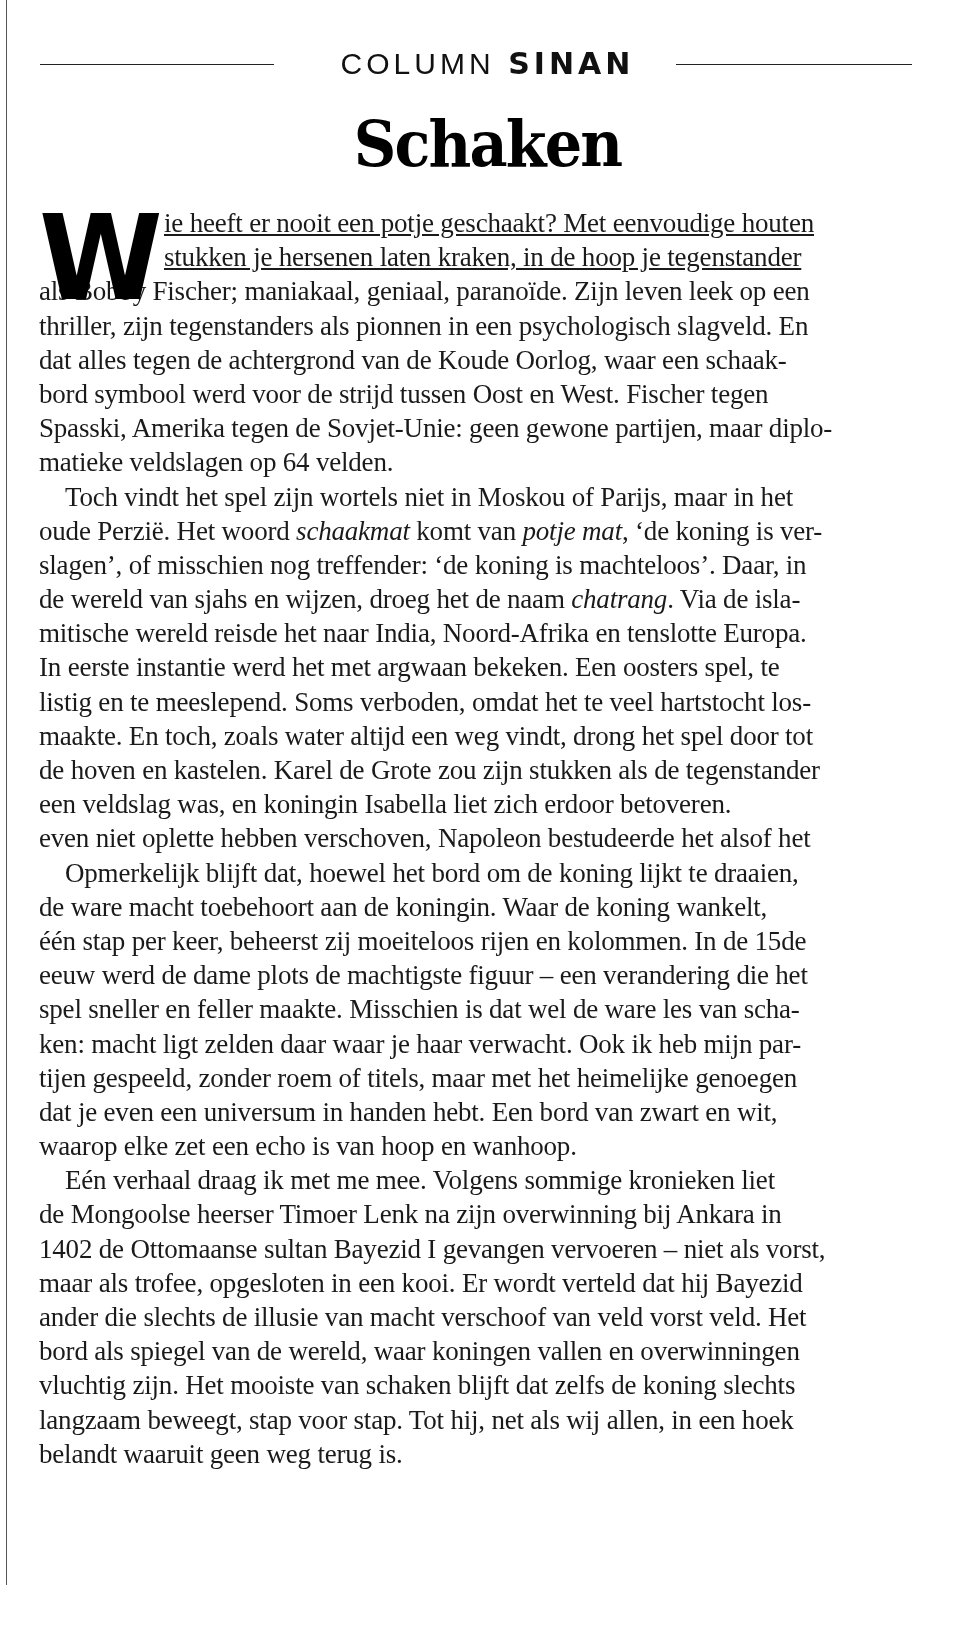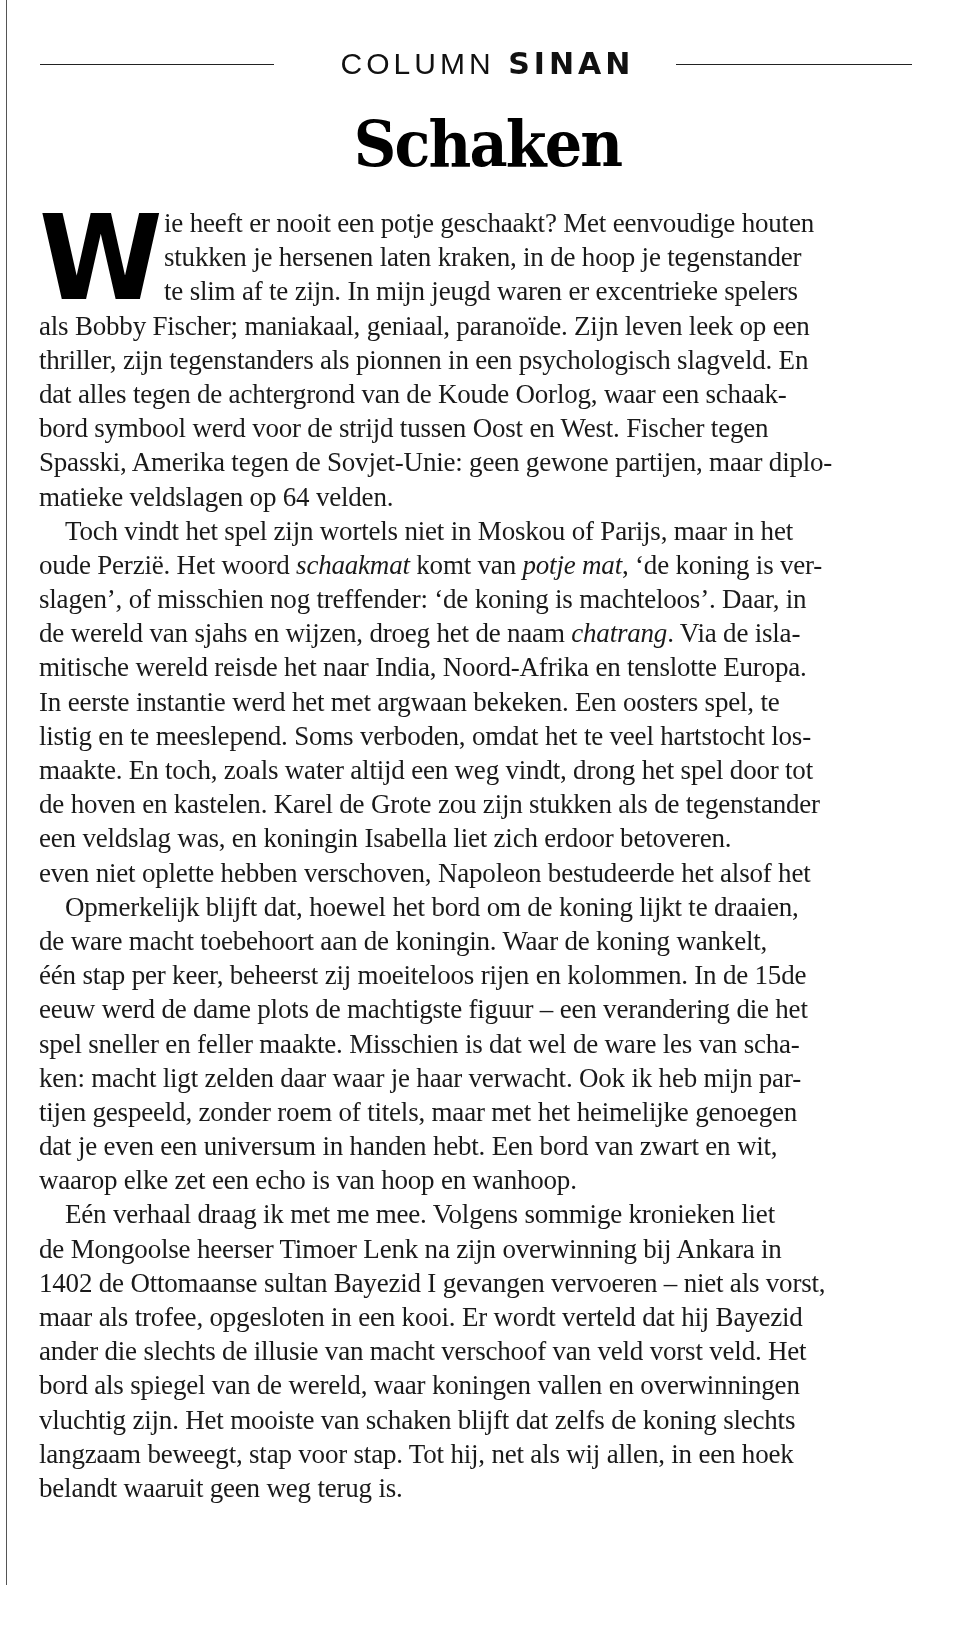--- a/index.html
+++ b/index.html
@@ -16,21 +16,21 @@
   .title { position: absolute; top: 104px; left: 0; width: 975px; text-align: center;
     font-family: "DejaVu Serif", serif; font-weight: bold; font-size: 64px; line-height: 80px;
     letter-spacing: -2px; color: #000; transform: scaleX(0.92); }
   .body { position: absolute; top: 206px; left: 39px; width: 900px;
     font-family: "Liberation Serif", serif; font-size: 27px; line-height: 34.2px; color: #1a1a1a;
     letter-spacing: -0.2px; }
   .line { white-space: nowrap; height: 34.2px; }
   .dropcap-wrap { position: relative; }
   .dropcap { position: absolute; left: 0; top: 4px; font-family: "DejaVu Sans", sans-serif;
     font-weight: bold; font-size: 118px; line-height: 96px; color: #000; transform: scaleX(0.95); transform-origin: left top; }
-  .indent-first { padding-left: 125px; }
+  .indent-first { padding-left: 125px; text-decoration: underline; }
   .pind { padding-left: 26px; }
   em { font-style: italic; }
 </style>
 </head>
 <body>
 
 <div class="left-rule"></div>
 
 <div class="header">
   <div class="hline l"></div>
@@ -41,21 +41,20 @@
   <div class="hline r"></div>
 </div>
 
 <h1 class="title" style="margin:0;">Schaken</h1>
 
 <div class="body">
   <div class="dropcap-wrap">
     <span class="dropcap">W</span>
     <div class="line indent-first">ie heeft er nooit een potje geschaakt? Met eenvoudige houten</div>
     <div class="line indent-first">stukken je hersenen laten kraken, in de hoop je tegenstander</div>
-    <div class="line indent-first">te slim af te zijn. In mijn jeugd waren er excentrieke spelers</div>
     <div class="line">als Bobby Fischer; maniakaal, geniaal, paranoïde. Zijn leven leek op een</div>
     <div class="line">thriller, zijn tegenstanders als pionnen in een psychologisch slagveld. En</div>
     <div class="line">dat alles tegen de achtergrond van de Koude Oorlog, waar een schaak-</div>
     <div class="line">bord symbool werd voor de strijd tussen Oost en West. Fischer tegen</div>
     <div class="line">Spasski, Amerika tegen de Sovjet-Unie: geen gewone partijen, maar diplo-</div>
     <div class="line">matieke veldslagen op 64 velden.</div>
   </div>
 
   <div id="para-2">
       <div class="line pind"><span>Toch vindt het spel zijn wortels niet in Moskou of Parijs, maar in het</span></div>

